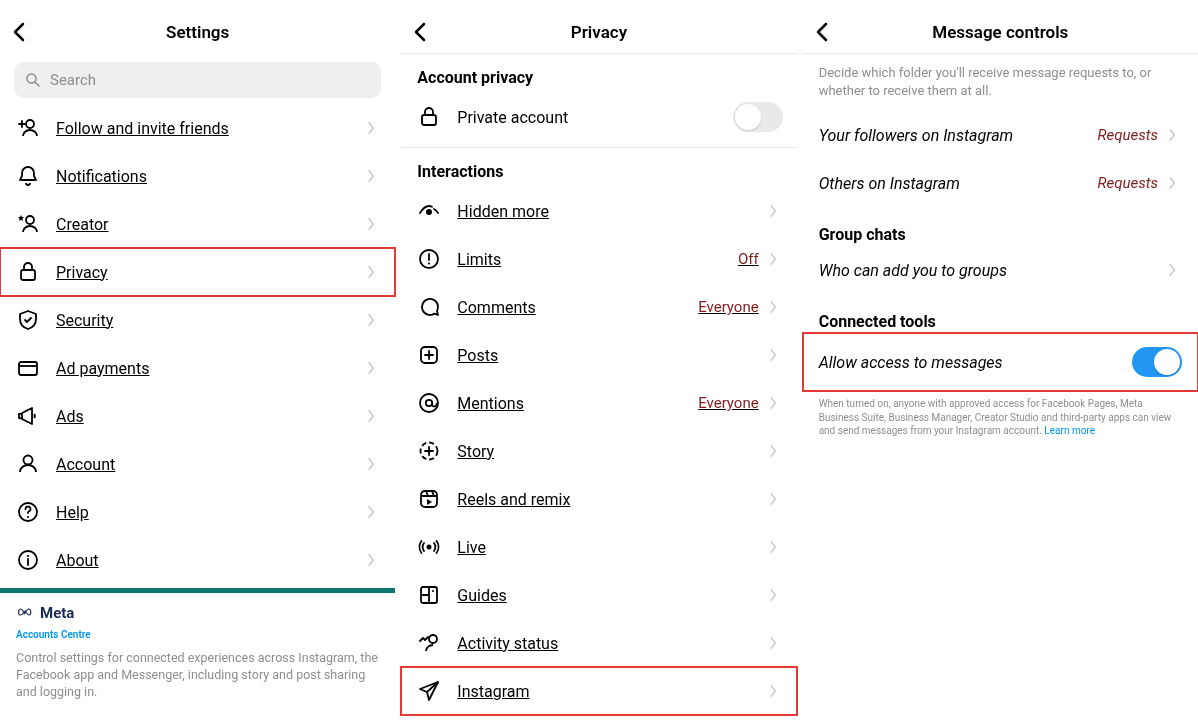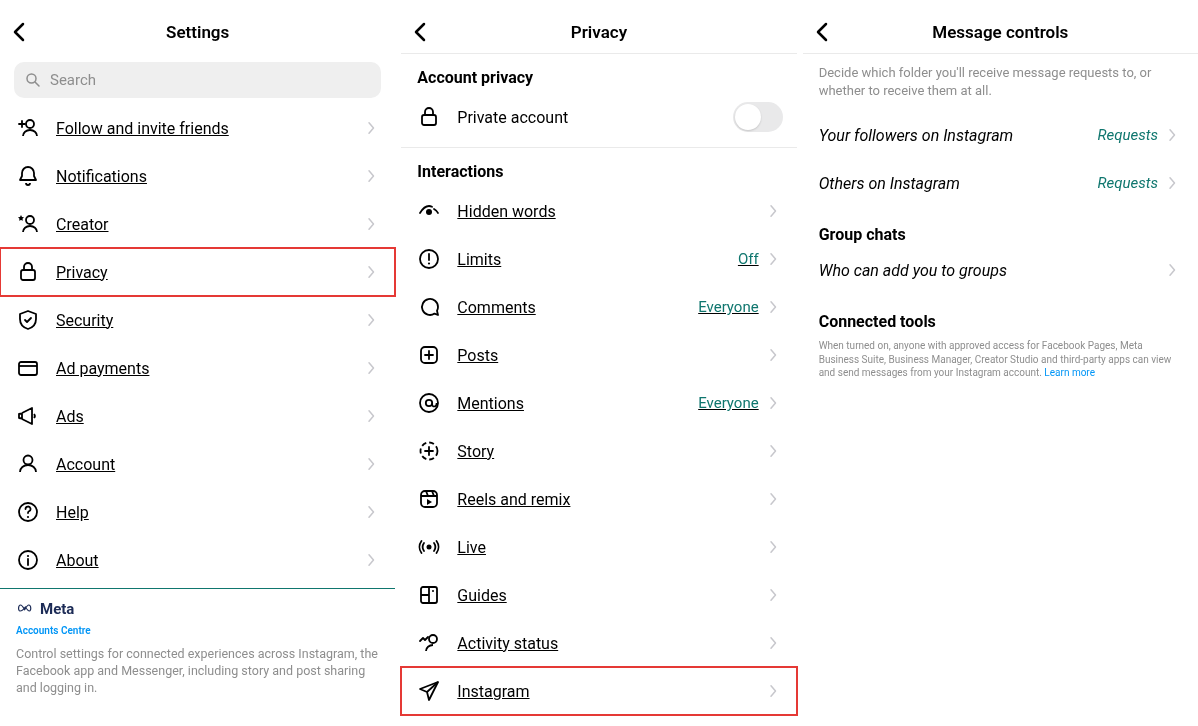--- a/index.html
+++ b/index.html
@@ -75,21 +75,21 @@
     width: 28px; height: 28px;
     display: flex; align-items: center; justify-content: center;
     margin-right: 14px;
     flex-shrink: 0;
   }
   .row-label {
     flex: 1;
     font-size: 16px;
   }
   .row-value {
-    color: #0f766e;
+    color: #7f1d1d;
     font-size: 15px;
     margin-left: 8px;
   }
   .chev {
     width: 18px; height: 18px;
     color: #c7c7cc;
     flex-shrink: 0;
     margin-left: 6px;
   }
   .highlight-red {
@@ -122,21 +122,21 @@
     top: 2px;
     box-shadow: 0 1px 2px rgba(0,0,0,0.15);
   }
   .toggle.off { background: #e9e9ea; }
   .toggle.off:after { left: 2px; }
   .toggle.on { background: #2196f3; }
   .toggle.on:after { right: 2px; }
   
   .meta-block {
     padding: 10px 16px 0 16px;
-    border-top: 1px solid #0f766e;
+    border-top: 5px solid #0f766e;
     margin-top: 4px;
   }
   .meta-logo {
     display: flex; align-items: center;
     font-weight: 700; font-size: 15px;
     color: #1c2b56;
     margin-bottom: 6px;
   }
   .meta-logo svg { margin-right: 4px; }
   .accounts-centre {
@@ -457,21 +457,21 @@
     </div>
     <div class="divider"></div>
     <div class="section-title">Interactions</div>
     <div class="list" id="interactions-list">
         <div class="row">
           <div class="icon-slot">
             <svg width="24" height="24" viewBox="0 0 24 24">
               <use href="#i-eye-hidden"></use>
             </svg>
           </div>
-          <div class="row-label">Hidden words</div>
+          <div class="row-label">Hidden more</div>
           <svg class="chev" viewBox="0 0 24 24">
             <use href="#i-chev-right"></use>
           </svg>
         </div>
         <div class="row">
           <div class="icon-slot">
             <svg width="24" height="24" viewBox="0 0 24 24">
               <use href="#i-alert-circle"></use>
             </svg>
           </div>
@@ -613,18 +613,22 @@
 
     <div class="sec-header3">Group chats</div>
     <div class="row3">
       <div class="row3-label">Who can add you to groups</div>
       <svg class="chev" viewBox="0 0 24 24">
           <use href="#i-chev-right"></use>
         </svg>
     </div>
 
     <div class="sec-header3">Connected tools</div>
+    <div class="row3 highlight-red">
+      <div class="row3-label">Allow access to messages</div>
+      <div class="toggle on"></div>
+    </div>
     <div class="hint-text">
       <span>When turned on, anyone with approved access for Facebook Pages, Meta Business Suite, Business Manager, Creator Studio and third-party apps can view and send messages from your Instagram account. </span><span class="learn-more">Learn more</span>
     </div>
   </div>
 
 </div>
 
 </body></html>

